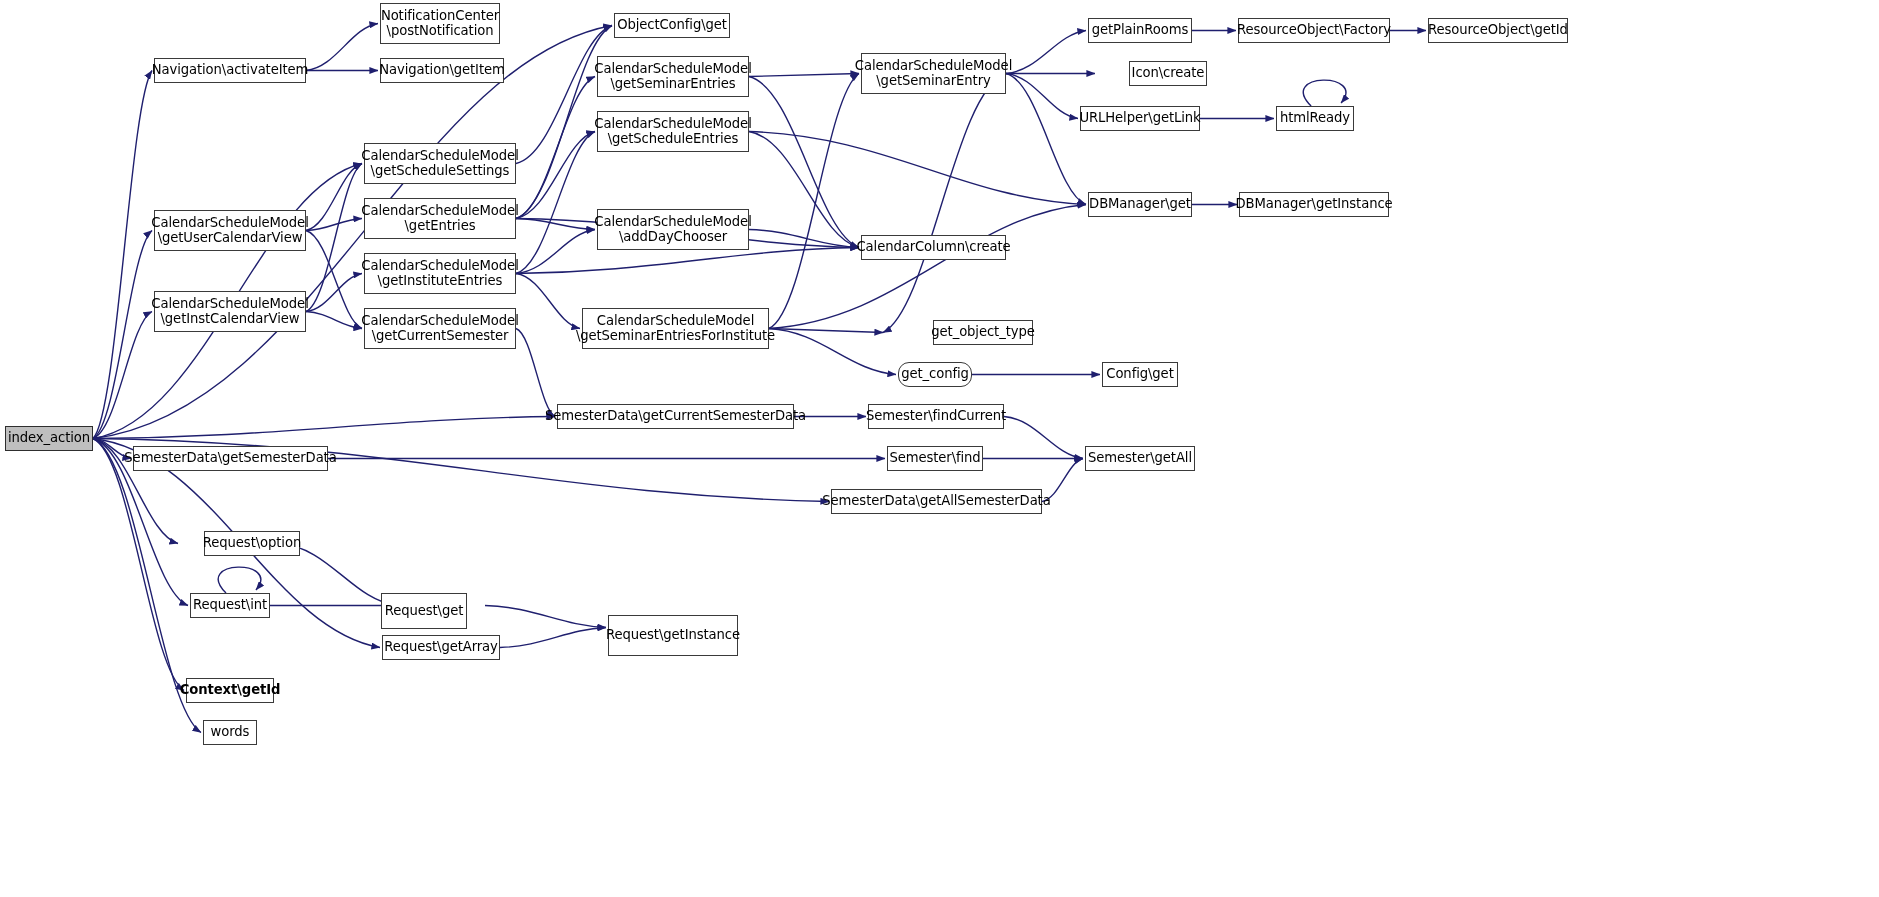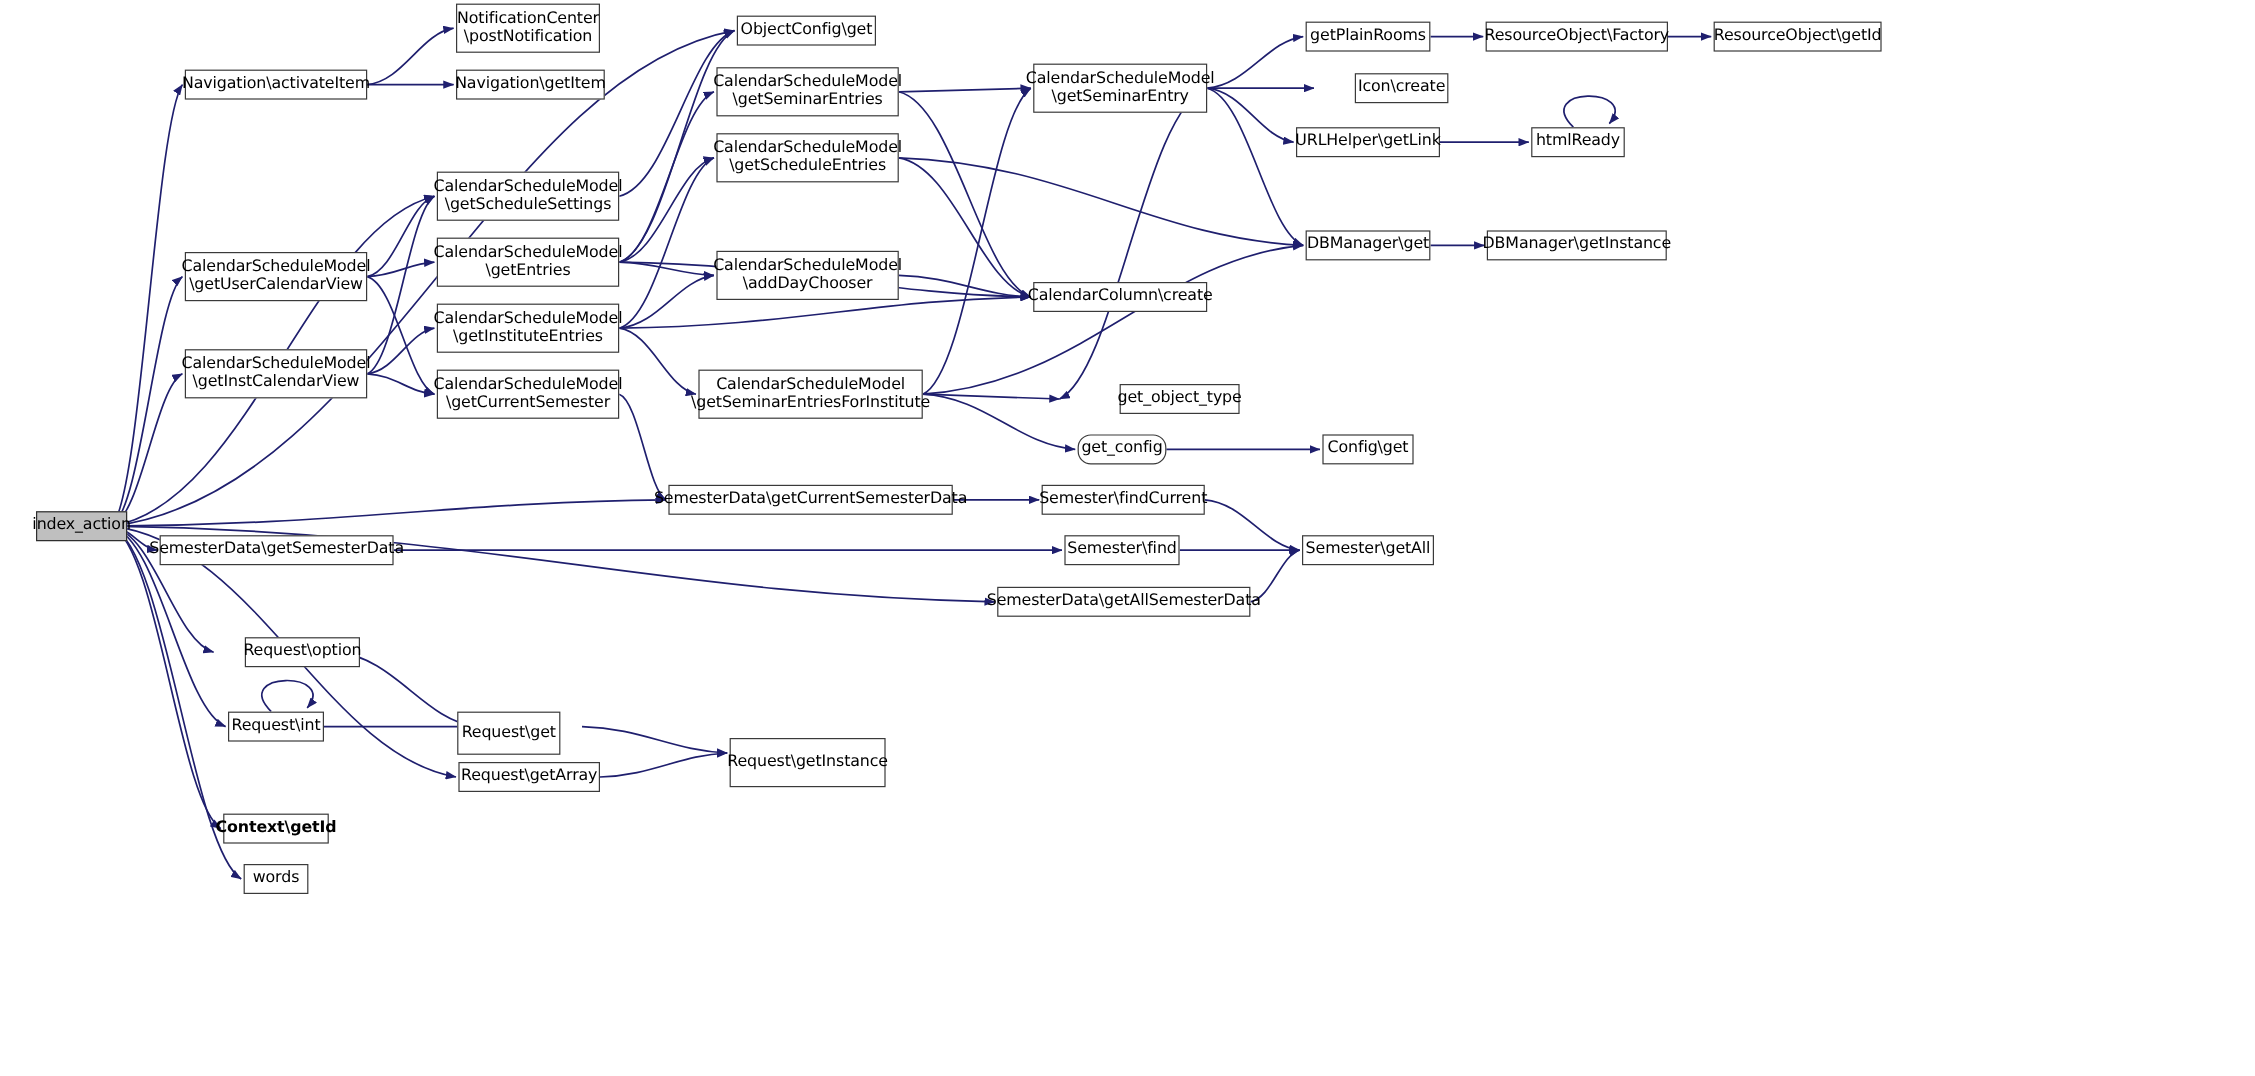--- a/index.html
+++ b/index.html
@@ -82,21 +82,21 @@
         <path d="M983,458.5 L1083,458.5" fill="none" stroke="#1f1f6e" stroke-width="1.4" marker-end="url(#arrow)"></path>
         <path d="M1042,501.5 C1059.22,498.662 1067.42,462.37 1083,458.5" fill="none" stroke="#1f1f6e" stroke-width="1.4" marker-end="url(#arrow)"></path>
         <path d="M280,543.5 C329.14,547.592 352.54,599.92 397,605.5" fill="none" stroke="#1f1f6e" stroke-width="1.4" marker-end="url(#arrow)"></path>
         <path d="M270,605.5 L397,605.5" fill="none" stroke="#1f1f6e" stroke-width="1.4" marker-end="url(#arrow)"></path>
         <path d="M226,593 C192,559 282,559 256,590" fill="none" stroke="#1f1f6e" stroke-width="1.4" marker-end="url(#arrow)"></path>
         <path d="M485,605.5 C535.82,606.952 560.02,625.52 606,627.5" fill="none" stroke="#1f1f6e" stroke-width="1.4" marker-end="url(#arrow)"></path>
         <path d="M500,647.5 C544.52,646.18 565.72,629.3 606,627.5" fill="none" stroke="#1f1f6e" stroke-width="1.4" marker-end="url(#arrow)"></path>
       </g>
   </svg>
   <div id="node-layer">
-      <div class="node root" style="left: 5px; top: 426px; width: 76px; height: 25px; margin-left: 25px;"><span class="lbl">index_action</span></div>
+      <div class="node root" style="left: 5px; top: 426px; width: 88px; height: 25px;"><span class="lbl">index_action</span></div>
       <div class="node" style="left: 154px; top: 58px; width: 152px; height: 25px;"><span class="lbl">Navigation\activateItem</span></div>
       <div class="node" style="left: 380px; top: 3px; width: 120px; height: 41px;"><span class="lbl">NotificationCenter
 \postNotification</span></div>
       <div class="node" style="left: 380px; top: 58px; width: 124px; height: 25px;"><span class="lbl">Navigation\getItem</span></div>
       <div class="node" style="left: 614px; top: 13px; width: 116px; height: 25px;"><span class="lbl">ObjectConfig\get</span></div>
       <div class="node" style="left: 597px; top: 56px; width: 152px; height: 41px;"><span class="lbl">CalendarScheduleModel
 \getSeminarEntries</span></div>
       <div class="node" style="left: 597px; top: 111px; width: 152px; height: 41px;"><span class="lbl">CalendarScheduleModel
 \getScheduleEntries</span></div>
       <div class="node" style="left: 861px; top: 53px; width: 145px; height: 41px;"><span class="lbl">CalendarScheduleModel

